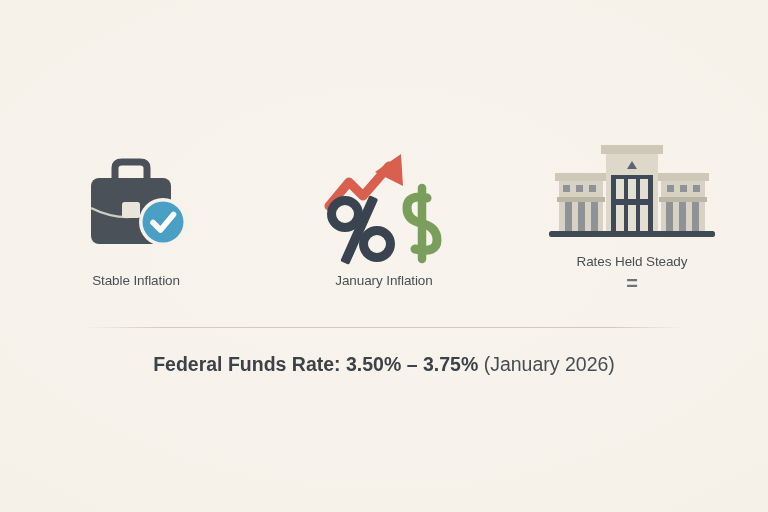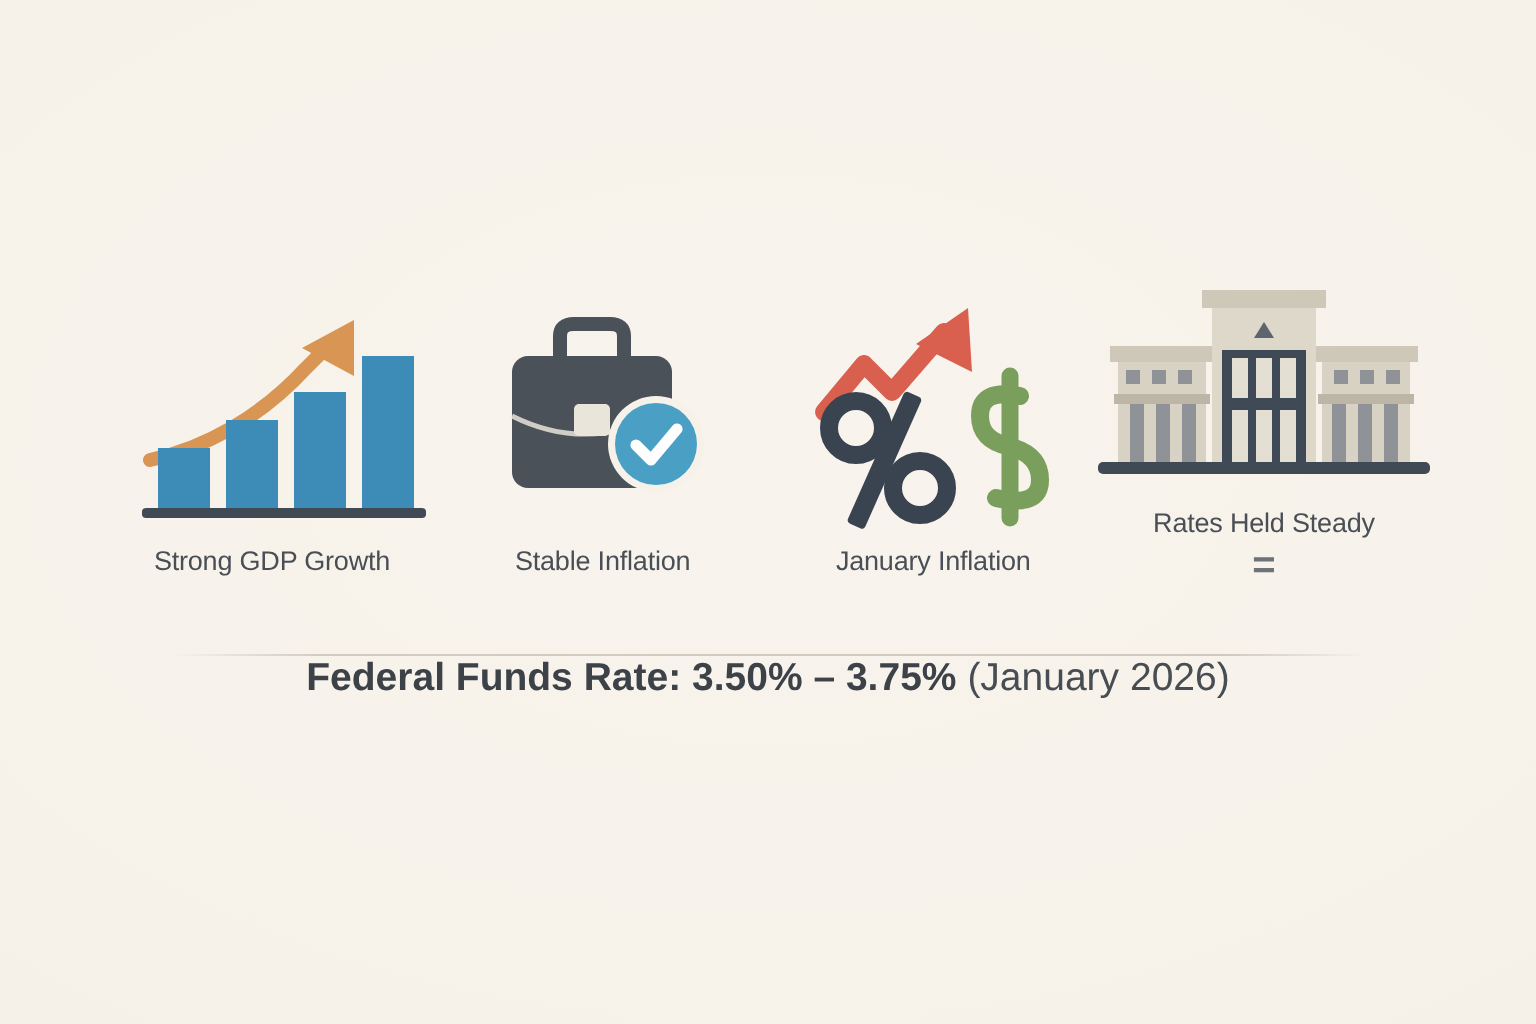--- a/index.html
+++ b/index.html
@@ -75,56 +75,39 @@
         rgba(180,172,158,0) 0%,
         rgba(180,172,158,0.55) 12%,
         rgba(180,172,158,0.6) 88%,
         rgba(180,172,158,0) 100%);
   }
 
   
   .footer {
     position: absolute;
     left: 0;
-    top: 328px;
+    top: 353px;
     width: 768px;
     text-align: center;
     font-size: 19.5px;
     color: #3c4248;
     white-space: nowrap;
   }
   .footer .strong { font-weight: bold; }
   .footer .light  { font-weight: normal; color: #474d53; }
 
   svg { display: block; overflow: visible; }
 </style>
 </head>
 <body>
 
 <div id="infographic">
 
   <div class="items-row">
 
-    <div class="item">
-      <div class="icon-box">
-        <svg width="134" height="110" viewBox="0 0 134 110" aria-hidden="true">
-
-          <path d="M6 78 C 34 72, 62 56, 84 32 L 96 20" stroke="#d89553" stroke-width="7" fill="none" stroke-linecap="round"></path>
-          <path d="M108 8 L 108 36 L 82 22 Z" fill="#d89553"></path>
-
-          <rect x="10" y="72" width="26" height="30" fill="#3d8cb8"></rect>
-          <rect x="44" y="58" width="26" height="44" fill="#3d8cb8"></rect>
-          <rect x="78" y="44" width="26" height="58" fill="#3d8cb8"></rect>
-          <rect x="112" y="26" width="26" height="76" fill="#3d8cb8"></rect>
-
-          <rect x="2" y="102" width="142" height="5" rx="2" fill="#3f4a54"></rect>
-        </svg>
-      </div>
-      <div class="item-label">Strong GDP Growth</div>
-    </div>
 
     <div class="item">
       <div class="icon-box">
         <svg width="118" height="110" viewBox="0 0 118 110" aria-hidden="true">
 
           <path d="M38 26 L38 16 Q38 10 45 10 L63 10 Q70 10 70 16 L70 26" stroke="#4a5159" stroke-width="7" fill="none" stroke-linecap="round"></path>
 
           <rect x="14" y="26" width="80" height="66" rx="8" fill="#4a5159"></rect>
 
           <path d="M14 56 Q54 76, 94 52" stroke="#e8e3d9" stroke-width="2.4" fill="none" opacity="0.85"></path>

